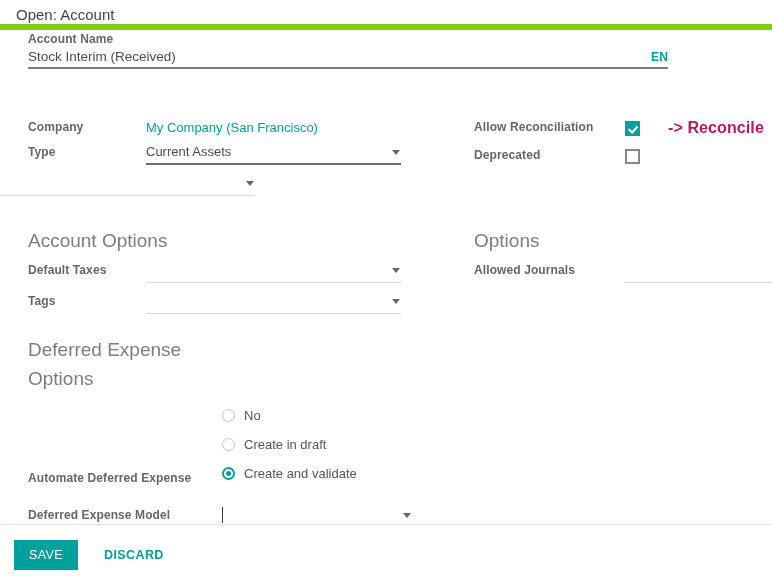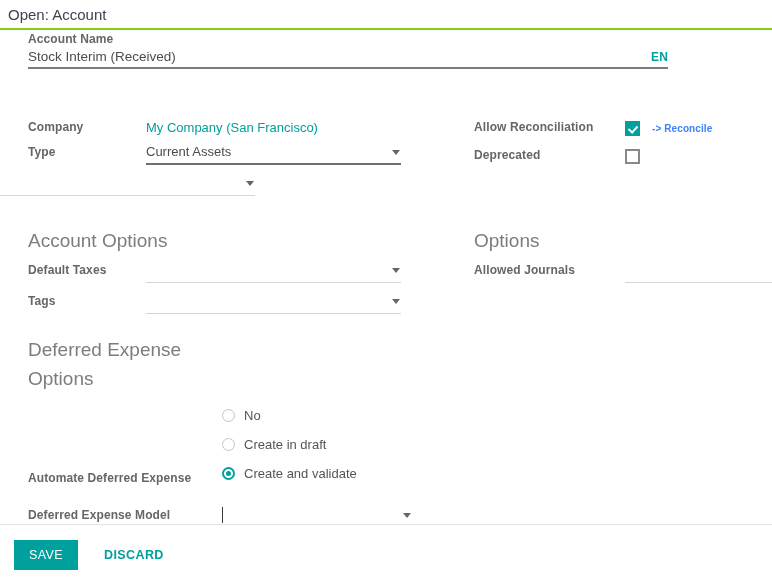--- a/index.html
+++ b/index.html
@@ -15,22 +15,22 @@
     font-size: 13px;
     color: #4c4c4c;
     overflow: hidden;
     position: relative;
   }
 
   
   .dialog-header {
     height: 30px;
     box-sizing: border-box;
-    padding: 4px 0 0 8px;
-    border-bottom: 2px solid #84cc16;
+    padding: 4px 0 0 16px;
+    border-bottom: 6px solid #84cc16;
     background: #ffffff;
   }
   .dialog-title {
     font-size: 15px;
     color: #3b4451;
     font-weight: 400;
     line-height: 22px;
     white-space: nowrap;
   }
 
@@ -210,24 +210,24 @@
     border: solid #ffffff;
     border-width: 0 2px 2px 0;
     transform: rotate(42deg);
   }
   .cb-row {
     display: flex;
     align-items: center;
     min-height: 20px;
   }
   .reconcile-link {
-    color: #3b82f6;
-    font-size: 10px;
+    color: #be185d;
+    font-size: 16px;
     font-weight: bold;
-    margin-left: 12px;
+    margin-left: 28px;
     cursor: pointer;
     white-space: nowrap;
     letter-spacing: 0.1px;
   }
 
   
   .section-head {
     font-size: 19px;
     font-weight: 400;
     color: #7d7d7d;

